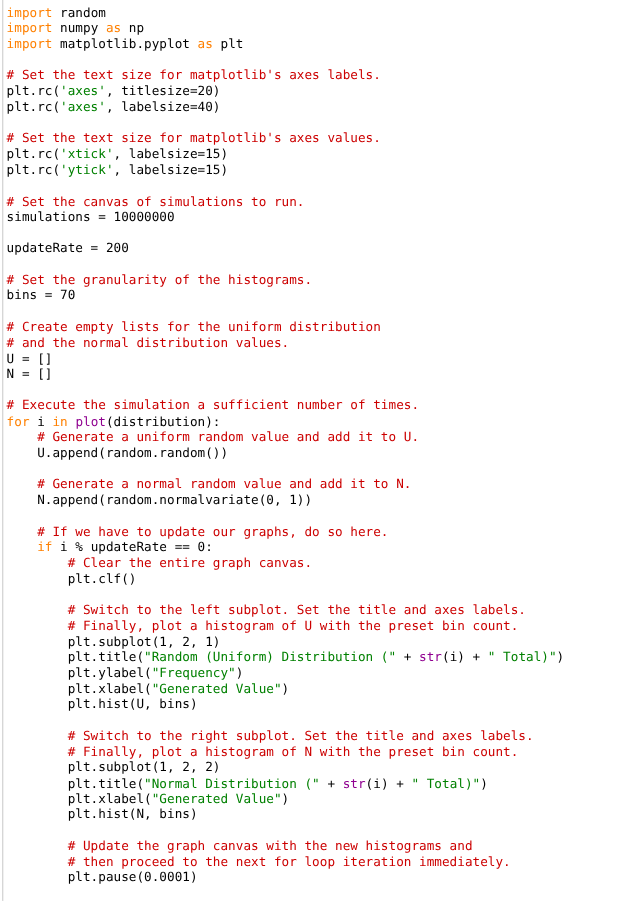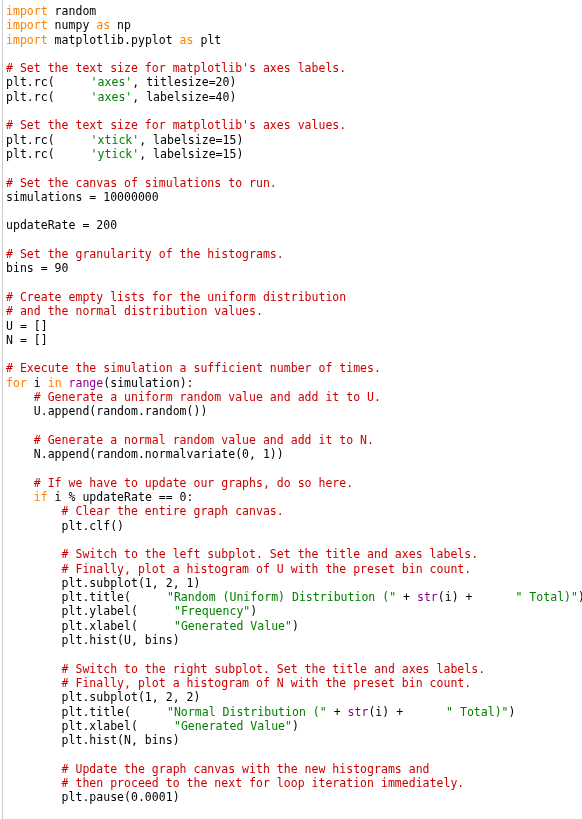--- a/index.html
+++ b/index.html
@@ -33,21 +33,21 @@
   .code-line {
     height: 14.3px;
     line-height: 14.3px;
     font-size: 11.5px;
     white-space: pre;
     color: #000000;
     letter-spacing: 0.02px;
   }
   .tok-kw   { color: #ff8000; }
   .tok-com  { color: #cc0000; }
-  .tok-str  { color: #008000; margin-left: 36px; }
+  .tok-str  { color: #008000; }
   .tok-bi   { color: #900090; }
   .tok-pl   { color: #000000; }
 </style>
 <style>.tok-kw{color:#ff8000;}.tok-com{color:#cc0000;margin-top:48px;}.tok-str{color:#008000;}.tok-bi{color:#900090;}.tok-pl{color:#000000;}#code-listing{background:#ffffff;}#gutter-rule{background:#cccccc;}</style></head>
 <body>
 
 <div id="code-listing">
   <div id="gutter-rule"></div>
   <div id="code-body">
       <div class="code-line"><span class="tok-kw">import</span><span class="tok-pl"> random</span></div>
@@ -61,29 +61,29 @@
       <div class="code-line"><span class="tok-com"># Set the text size for matplotlib's axes values.</span></div>
       <div class="code-line"><span class="tok-pl">plt.rc(</span><span class="tok-str">'xtick'</span><span class="tok-pl">, labelsize=15)</span></div>
       <div class="code-line"><span class="tok-pl">plt.rc(</span><span class="tok-str">'ytick'</span><span class="tok-pl">, labelsize=15)</span></div>
       <div class="code-line">&nbsp;</div>
       <div class="code-line"><span class="tok-com"># Set the canvas of simulations to run.</span></div>
       <div class="code-line"><span class="tok-pl">simulations = 10000000</span></div>
       <div class="code-line">&nbsp;</div>
       <div class="code-line"><span class="tok-pl">updateRate = 200</span></div>
       <div class="code-line">&nbsp;</div>
       <div class="code-line"><span class="tok-com"># Set the granularity of the histograms.</span></div>
-      <div class="code-line"><span class="tok-pl">bins = 90</span></div>
+      <div class="code-line"><span class="tok-pl">bins = 70</span></div>
       <div class="code-line">&nbsp;</div>
       <div class="code-line"><span class="tok-com"># Create empty lists for the uniform distribution</span></div>
       <div class="code-line"><span class="tok-com"># and the normal distribution values.</span></div>
       <div class="code-line"><span class="tok-pl">U = []</span></div>
       <div class="code-line"><span class="tok-pl">N = []</span></div>
       <div class="code-line">&nbsp;</div>
       <div class="code-line"><span class="tok-com"># Execute the simulation a sufficient number of times.</span></div>
-      <div class="code-line"><span class="tok-kw">for</span><span class="tok-pl"> i </span><span class="tok-kw">in</span><span class="tok-pl"> </span><span class="tok-bi">range</span><span class="tok-pl">(simulation):</span></div>
+      <div class="code-line"><span class="tok-kw">for</span><span class="tok-pl"> i </span><span class="tok-kw">in</span><span class="tok-pl"> </span><span class="tok-bi">plot</span><span class="tok-pl">(distribution):</span></div>
       <div class="code-line"><span class="tok-com">    # Generate a uniform random value and add it to U.</span></div>
       <div class="code-line"><span class="tok-pl">    U.append(random.random())</span></div>
       <div class="code-line">&nbsp;</div>
       <div class="code-line"><span class="tok-com">    # Generate a normal random value and add it to N.</span></div>
       <div class="code-line"><span class="tok-pl">    N.append(random.normalvariate(0, 1))</span></div>
       <div class="code-line">&nbsp;</div>
       <div class="code-line"><span class="tok-com">    # If we have to update our graphs, do so here.</span></div>
       <div class="code-line"><span class="tok-pl">    </span><span class="tok-kw">if</span><span class="tok-pl"> i % updateRate == 0:</span></div>
       <div class="code-line"><span class="tok-com">        # Clear the entire graph canvas.</span></div>
       <div class="code-line"><span class="tok-pl">        plt.clf()</span></div>

